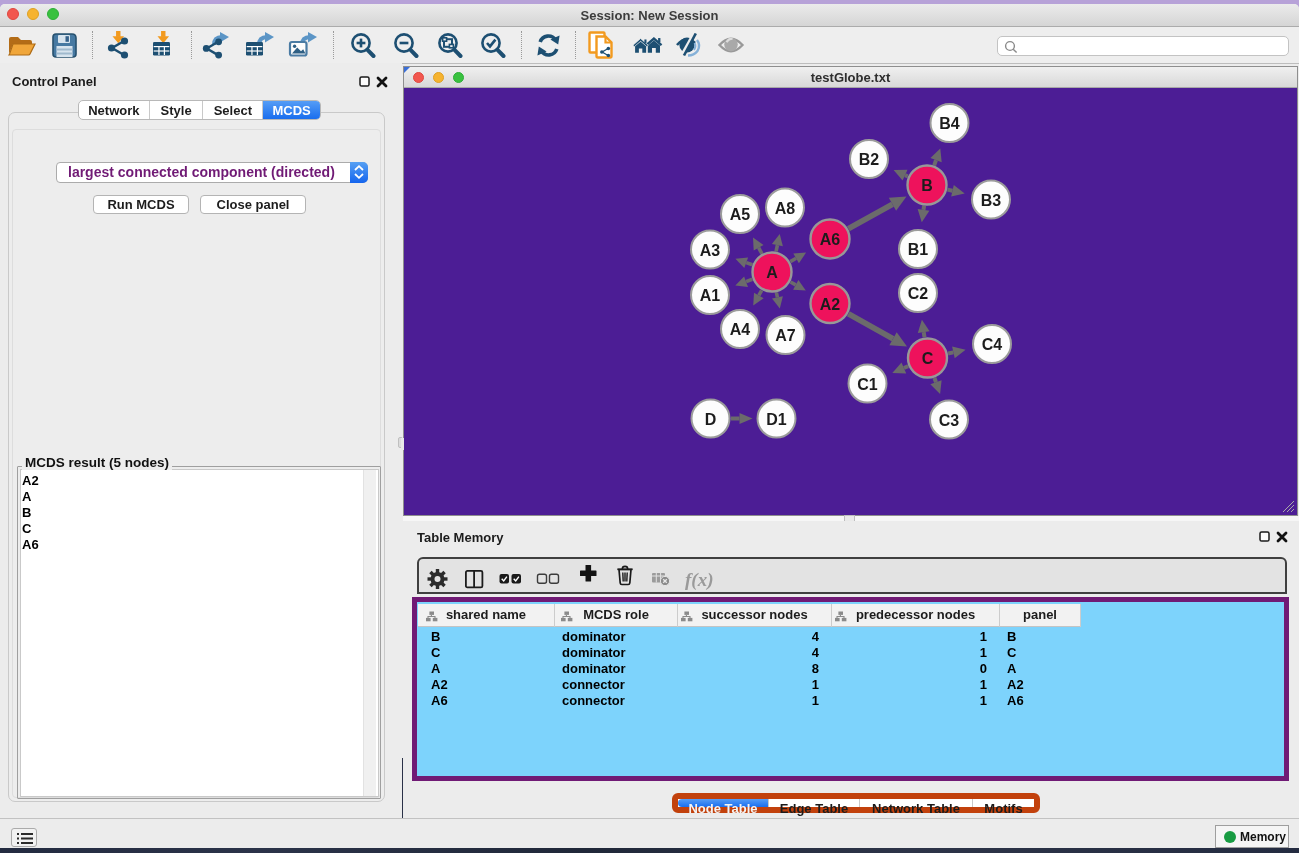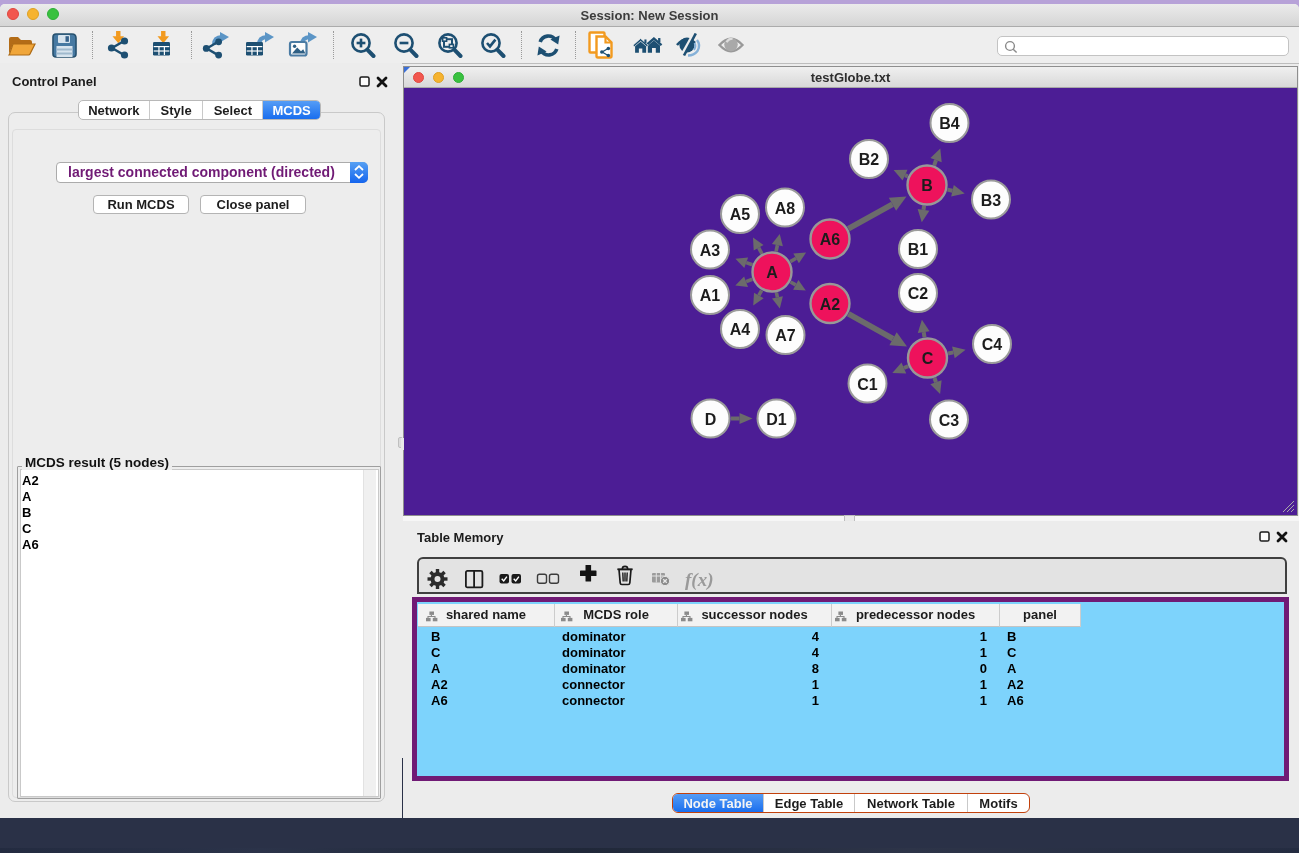--- a/index.html
+++ b/index.html
@@ -71,21 +71,21 @@
 #tptools { position:absolute; left:14px; top:36px; width:870px; height:37px;
   background:#e3e3e3; border:2px solid #404040; border-radius:6px 6px 0 0; }
 #tbl { position:absolute; left:9px; top:76px; width:877px; height:184px;
   background:#7dd3fc; border:5px solid #701a75; }
 #tblhead { position:absolute; left:1px; top:2px; height:23px; width:663px;
   background:#f2f2f2; border-bottom:1px solid #c4c4c4; }
 .thcell { position:absolute; top:0; height:23px; border-right:1px solid #cccccc;
   font-size:13px; color:#1c1c1c; text-align:center; line-height:22px; }
 .trow { position:absolute; font-size:13px; color:#000; height:16px; line-height:16px; }
 #tptabs { position:absolute; left:269px; top:272px; height:20px; display:flex;
-  background:#fff; border:1px solid #c2410c; border-radius:6px; font-size:13px;
+  background:#fff; border:6px solid #c2410c; border-radius:6px; font-size:13px;
   color:#1c1c1c; text-align:center; line-height:19px; }
 #tptabs div { border-right:1px solid #c9c9c9; padding:0; }
 #tptabs div:last-child { border-right:none; }
 #tptabs .sel { background:linear-gradient(#559df6,#1a6eee); color:#f4f4f4;
   border-radius:5px 0 0 5px; }
 
 #status { position:absolute; left:0; top:814px; width:1299px; height:32px;
   background:#ececec; border-top:1px solid #c2c2c2; }
 #listbtn { position:absolute; left:11px; top:9px; width:26px; height:19px;
   background:#f2f2f2; border:1px solid #ababab; border-radius:3px; }
@@ -532,15 +532,33 @@
           <div class="trow" style="left:590px;top:91px;width:80px">A6</div>
     </div>
     <div id="tptabs">
       <div class="sel" style="width:91px">Node Table</div>
       <div style="width:91px">Edge Table</div>
       <div style="width:113px">Network Table</div>
       <div style="width:61px">Motifs</div>
     </div>
   </div>
 
+  <div id="status">
+    <div id="listbtn">
+          <svg class="abs" style="left:5px;top:3px" width="16" height="13" viewBox="0 0 16 13">
+            <g fill="#2b2b2b">
+              <rect x="0" y="1" width="2" height="2"></rect>
+              <rect x="4" y="1" width="12" height="2"></rect>
+              <rect x="0" y="5.5" width="2" height="2"></rect>
+              <rect x="4" y="5.5" width="12" height="2"></rect>
+              <rect x="0" y="10" width="2" height="2"></rect>
+              <rect x="4" y="10" width="12" height="2"></rect>
+            </g>
+          </svg>
+        </div>
+    <div id="membtn">
+          <div class="dot"></div>
+          <div class="lbl">Memory</div>
+        </div>
+  </div>
 </div>
 <div id="deskBot"></div>
 </div>
 
 </body></html>

